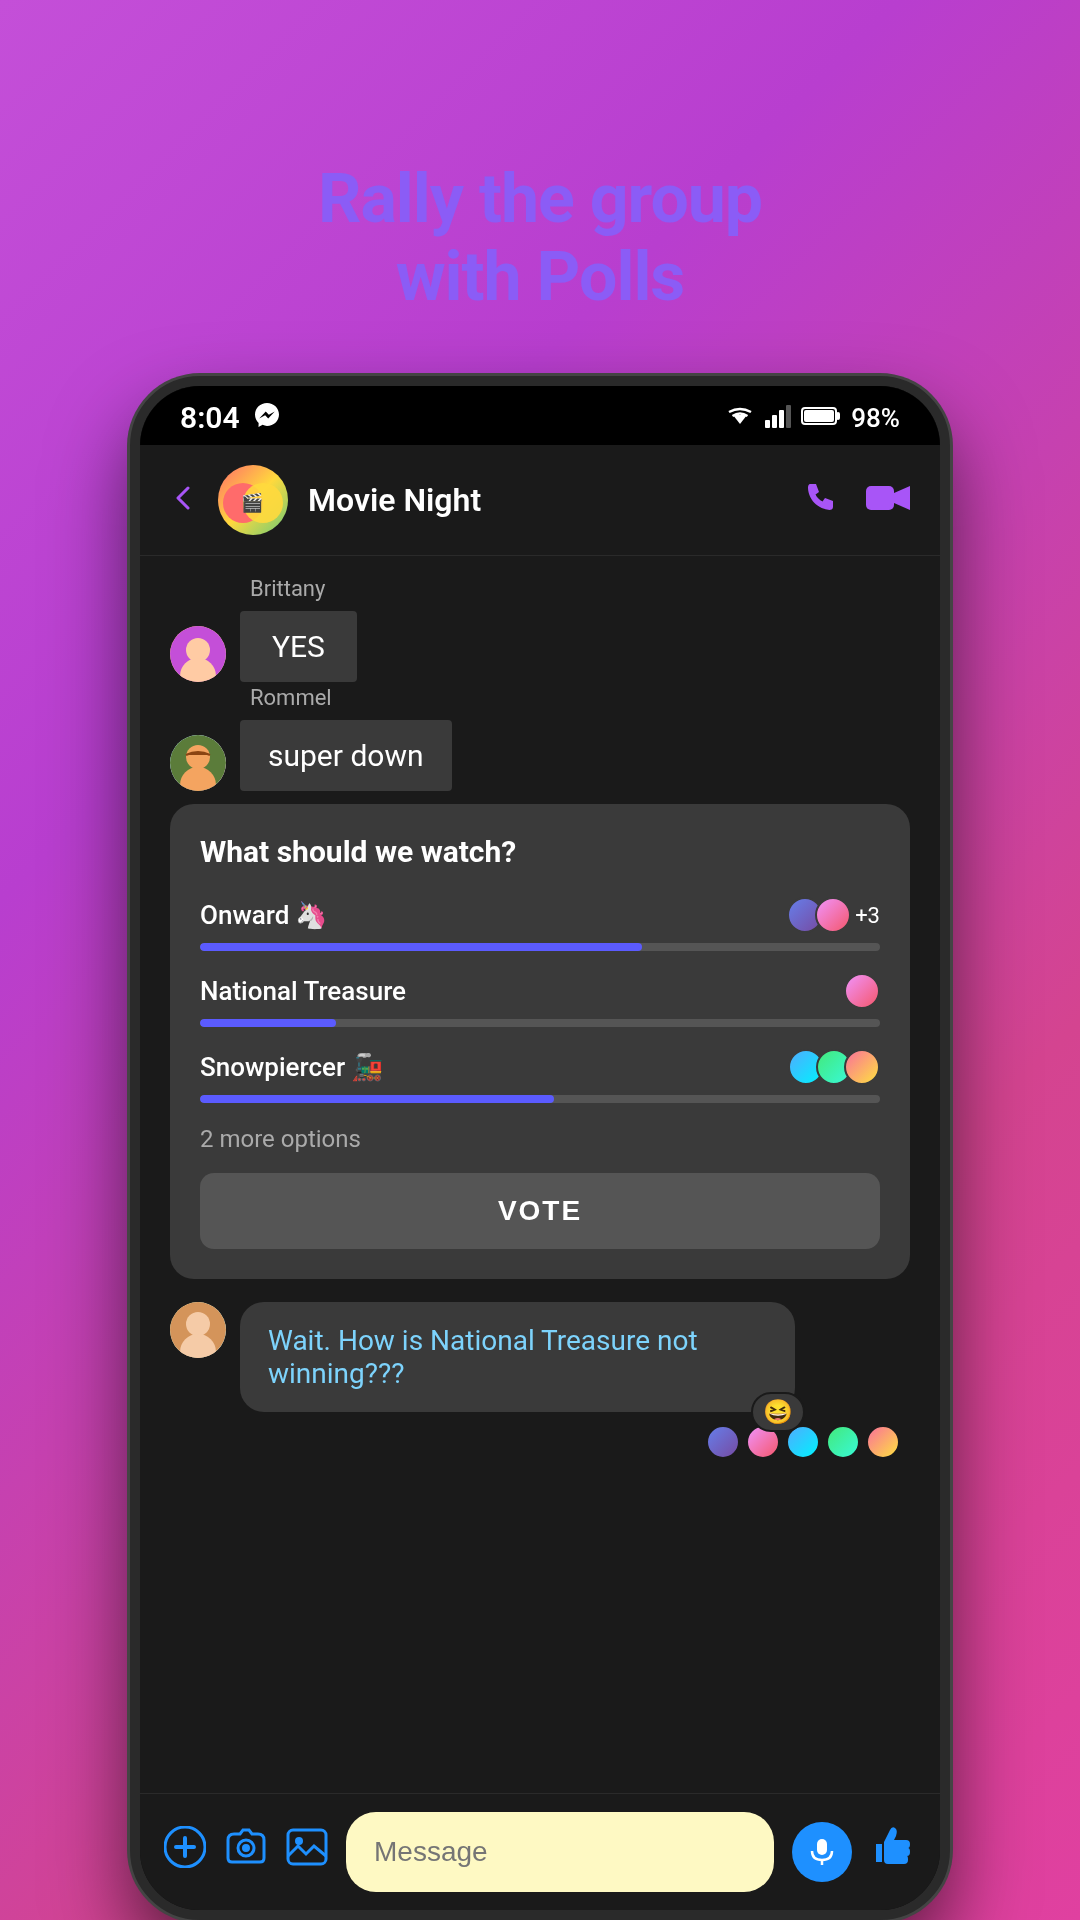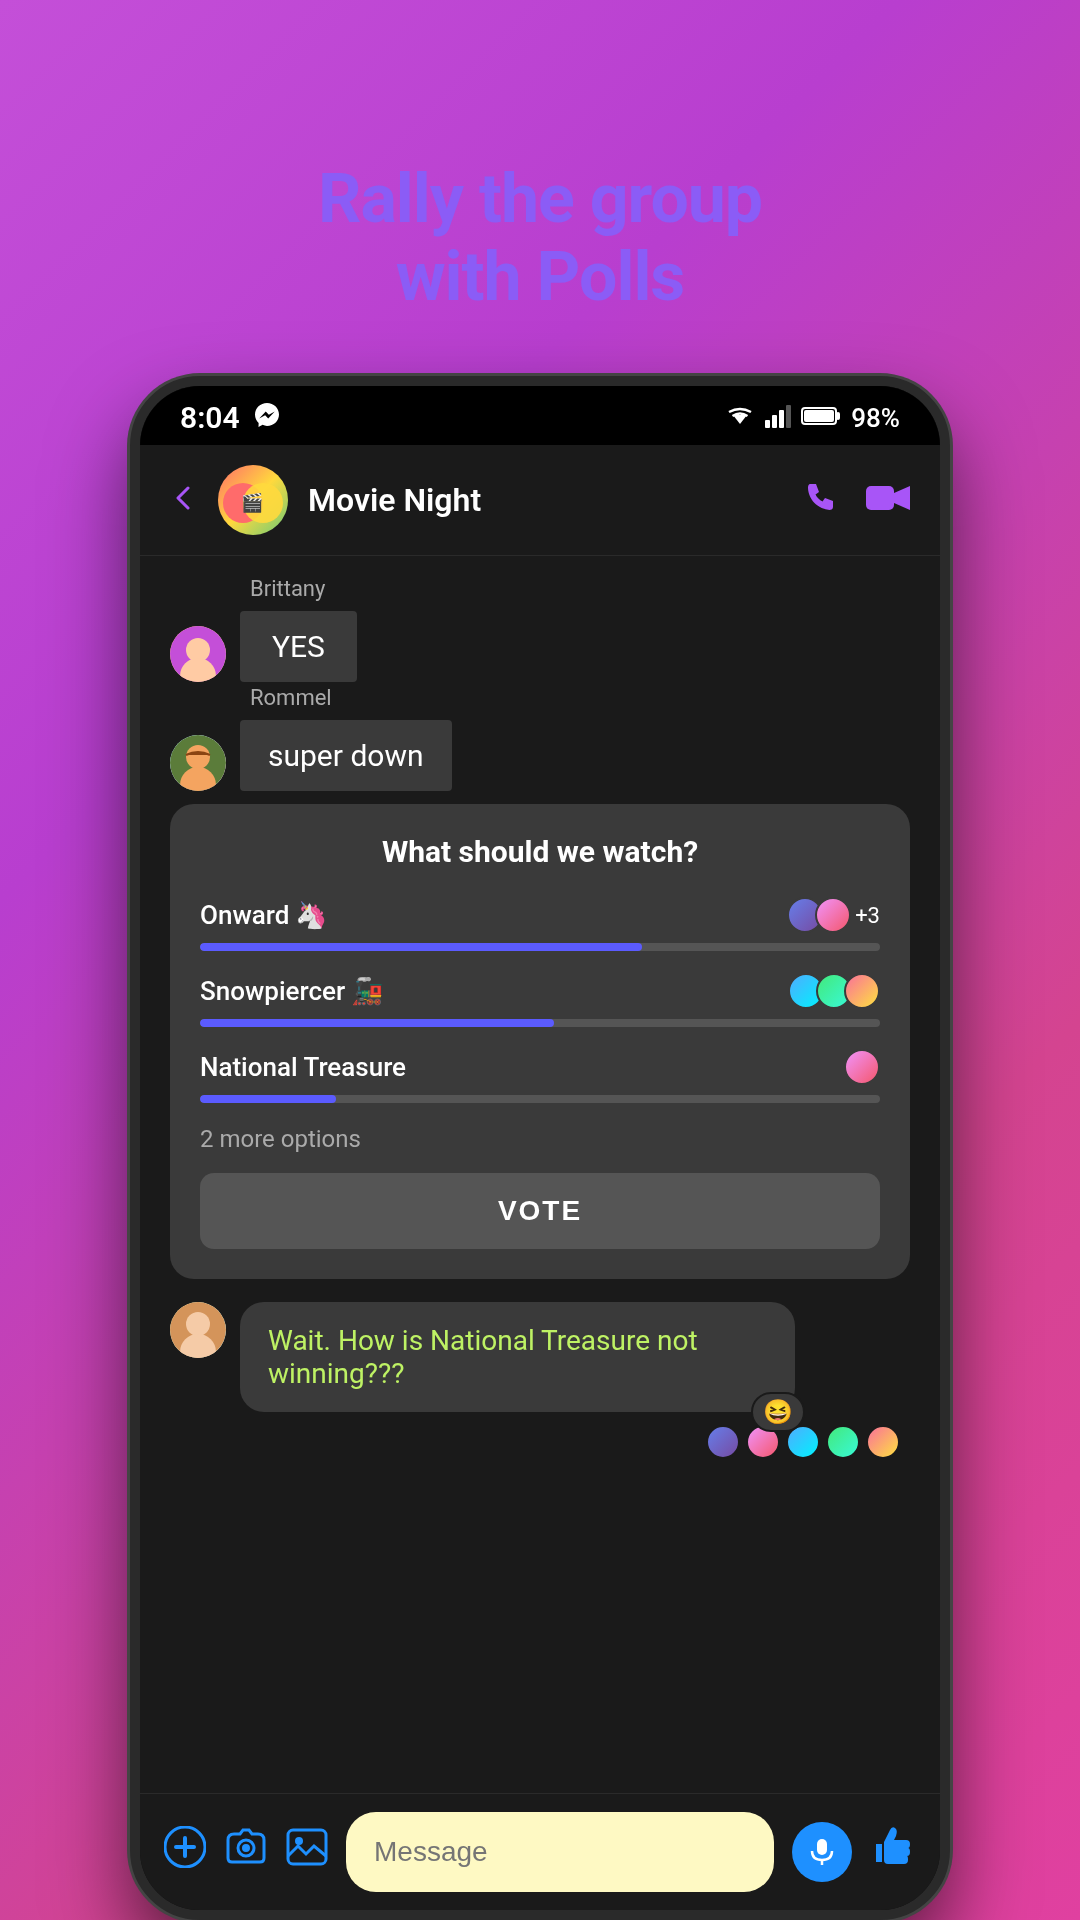--- a/index.html
+++ b/index.html
@@ -218,21 +218,21 @@
       background: #3a3a3a;
       border-radius: 24px;
       padding: 30px;
       margin: 10px 0;
     }
 
     .poll-question {
       color: white;
       font-size: 30px;
       font-weight: 700;
-      text-align: center;
+      text-align: left;
       margin-bottom: 28px;
     }
 
     .poll-option {
       margin-bottom: 22px;
     }
 
     .poll-option-header {
       display: flex;
       align-items: center;
@@ -314,21 +314,21 @@
     
     .nat-message-row {
       display: flex;
       align-items: flex-start;
       gap: 14px;
       margin-top: 10px;
     }
 
     .nat-bubble {
       background: #3a3a3a;
-      color: #bef264;
+      color: #7dd3fc;
       border-radius: 24px;
       padding: 22px 28px;
       font-size: 28px;
       max-width: 75%;
       position: relative;
     }
 
     .reaction-badge {
       position: absolute;
       bottom: -20px;
@@ -532,42 +532,42 @@
               </div>
             </div>
             <div class="poll-bar-bg">
               <div class="poll-bar-fill" style="width:65%"></div>
             </div>
           </div>
 
           
           <div class="poll-option">
             <div class="poll-option-header">
+              <span class="poll-option-label">National Treasure</span>
+              <div class="poll-voters">
+                <div class="voter-avatar va2"></div>
+              </div>
+            </div>
+            <div class="poll-bar-bg">
+              <div class="poll-bar-fill" style="width:20%"></div>
+            </div>
+          </div>
+
+          
+          <div class="poll-option">
+            <div class="poll-option-header">
               <span class="poll-option-label">Snowpiercer 🚂</span>
               <div class="poll-voters">
                 <div class="voter-avatar va3"></div>
                 <div class="voter-avatar va4"></div>
                 <div class="voter-avatar va5"></div>
               </div>
             </div>
             <div class="poll-bar-bg">
               <div class="poll-bar-fill" style="width:52%"></div>
-            </div>
-          </div>
-
-          
-          <div class="poll-option">
-            <div class="poll-option-header">
-              <span class="poll-option-label">National Treasure</span>
-              <div class="poll-voters">
-                <div class="voter-avatar va2"></div>
-              </div>
-            </div>
-            <div class="poll-bar-bg">
-              <div class="poll-bar-fill" style="width:20%"></div>
             </div>
           </div>
 
           <div class="more-options">2 more options</div>
           <button class="vote-btn">VOTE</button>
         </div>
 
         <div class="nat-message-row">
           <div class="avatar-small avatar-nat">
             <svg width="56" height="56" viewBox="0 0 56 56">

